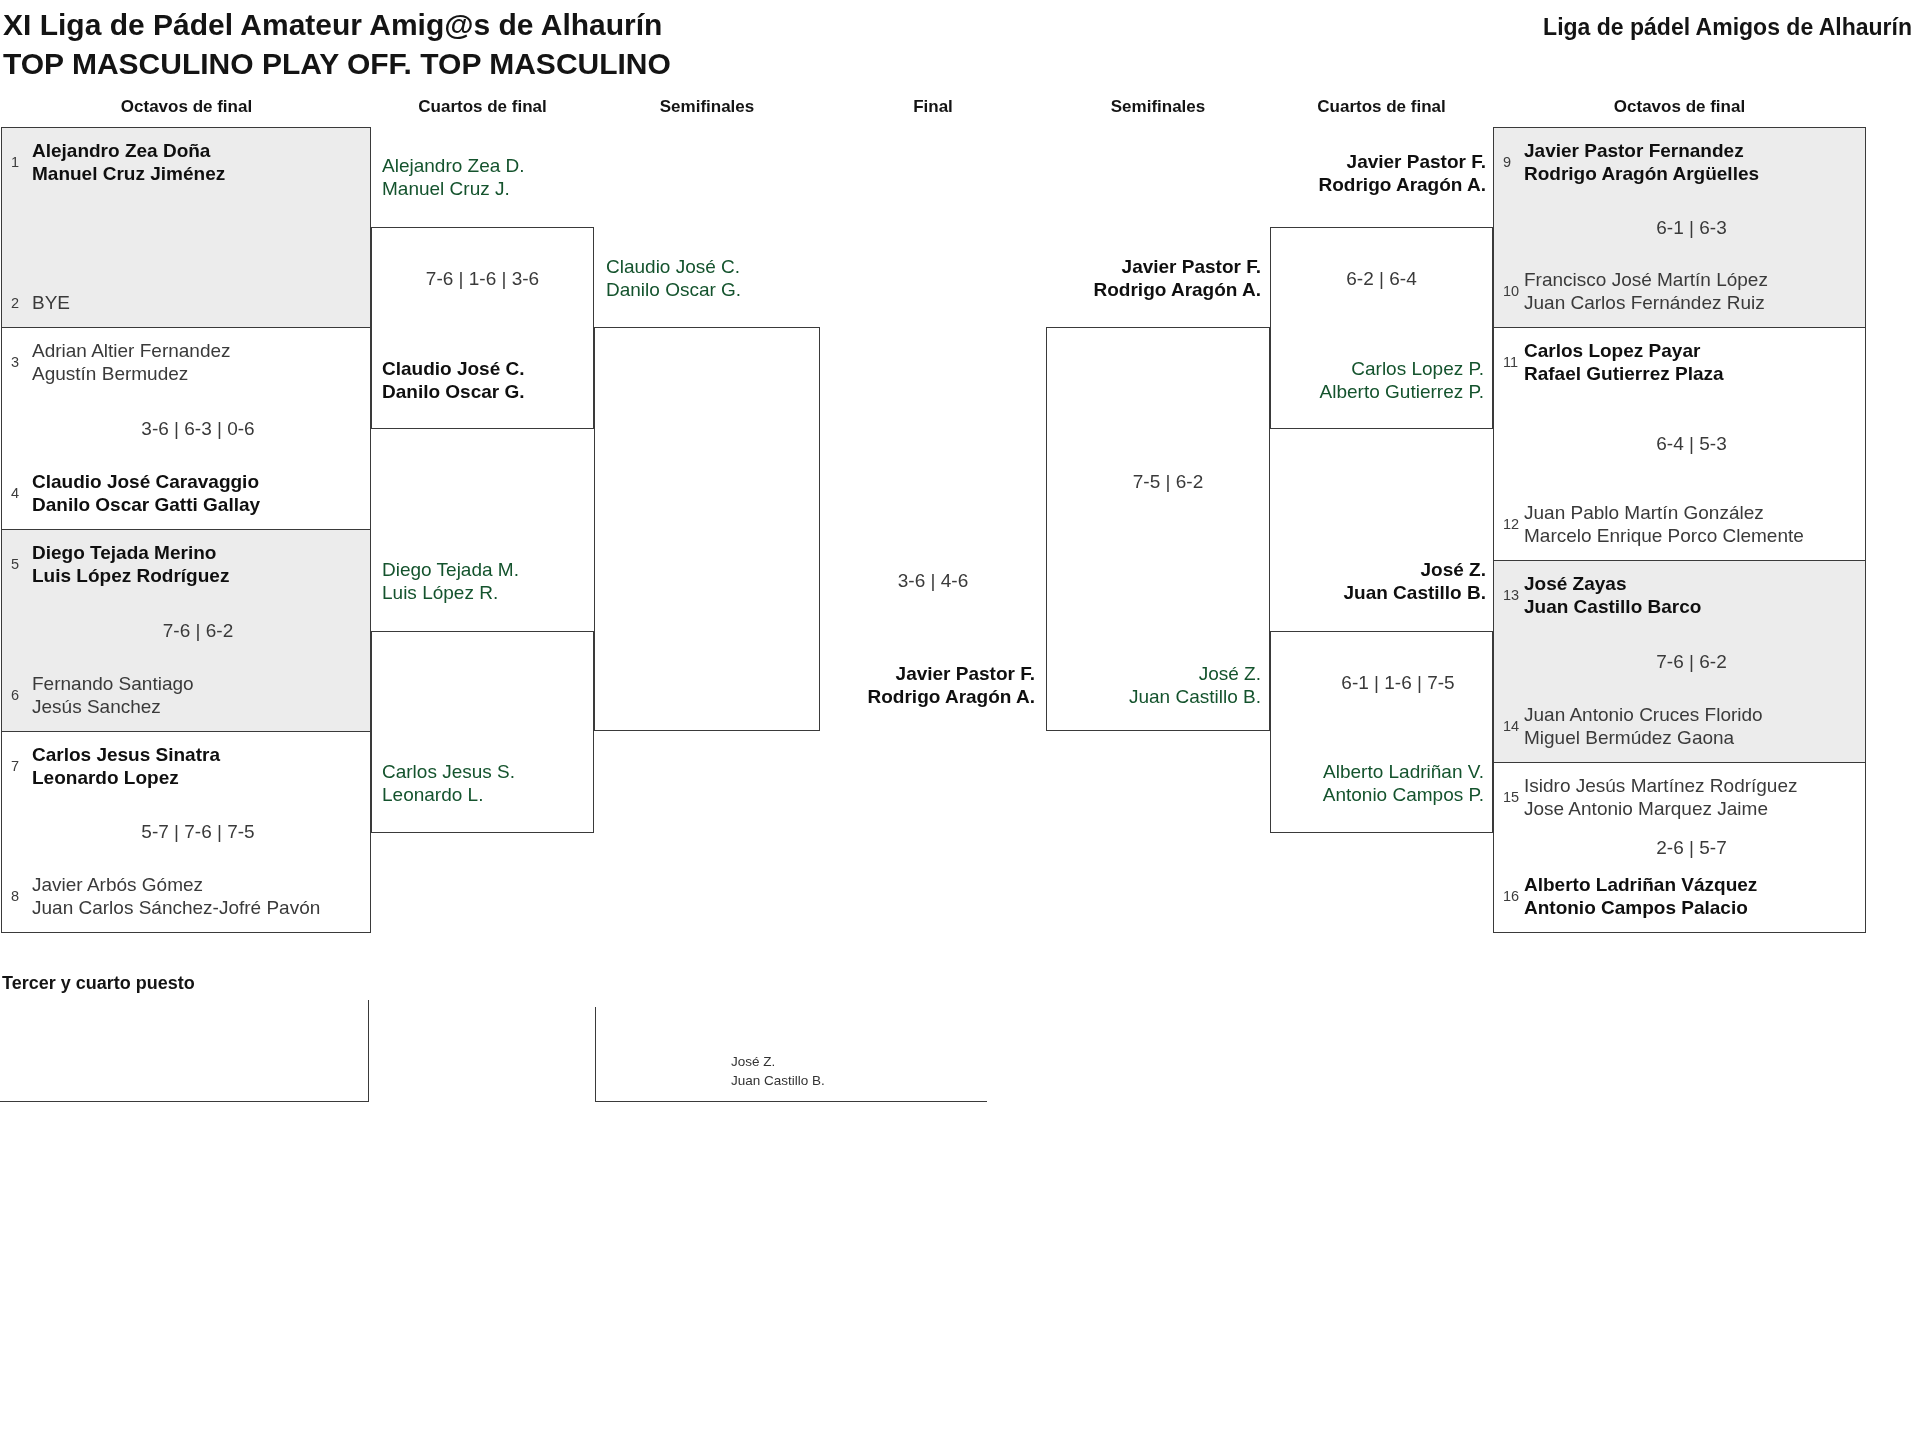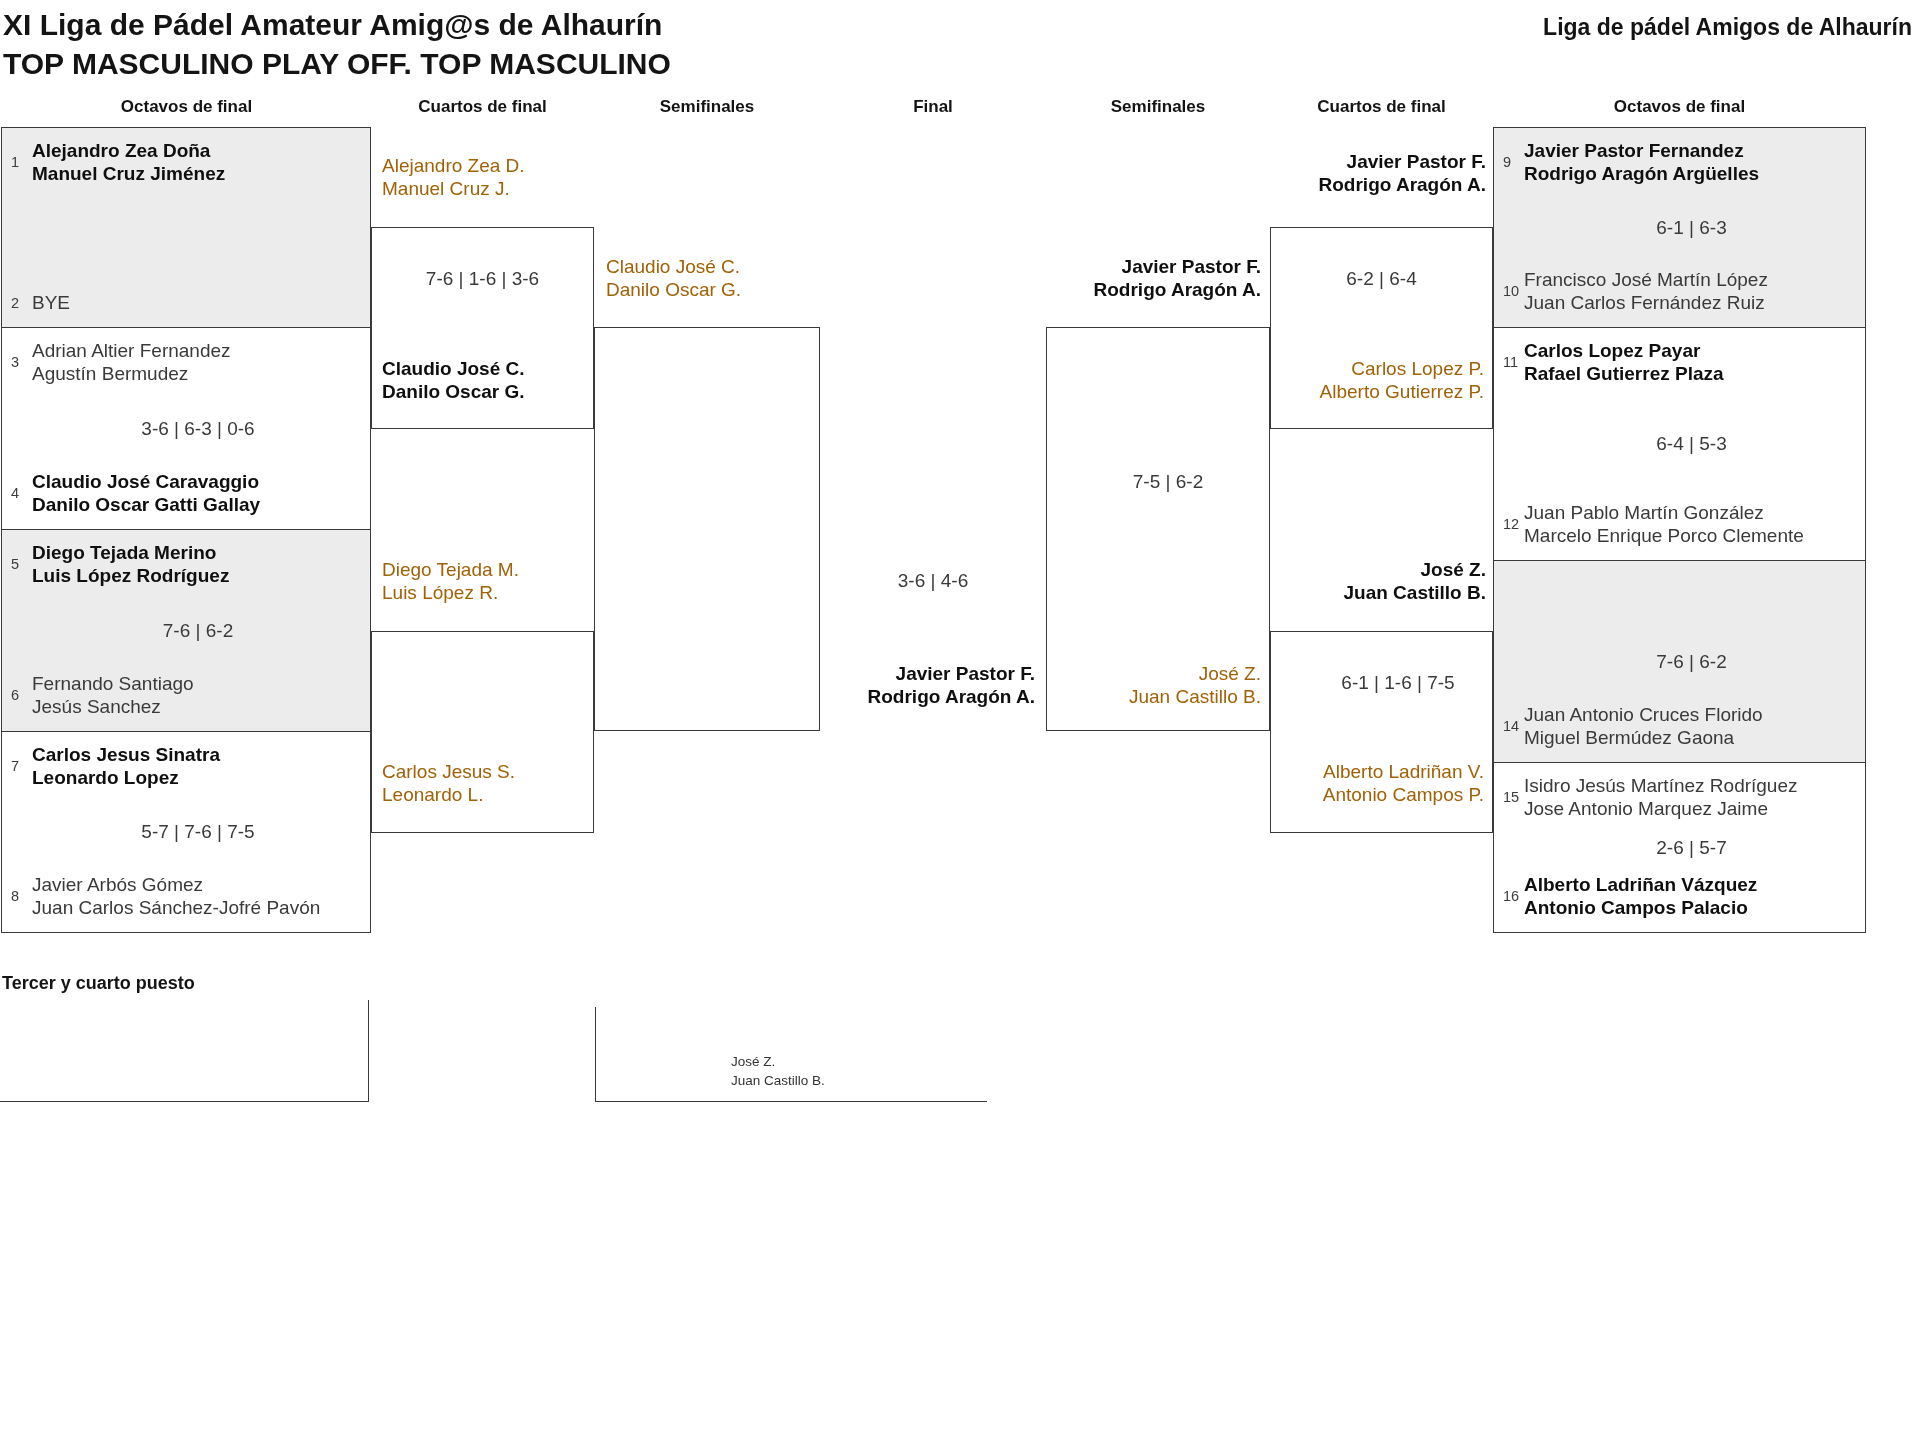--- a/index.html
+++ b/index.html
@@ -13,21 +13,21 @@
   .slot{position:relative;box-sizing:border-box;background:#fff;}
   .slot + .slot{border-top:1.5px solid #3a3a3a;}
   .slot.shaded{background:#ececec;}
   .pair{position:absolute;left:9px;right:4px;display:flex;align-items:center;}
   .pair.top{top:11px;}
   .pair.bot{bottom:13px;}
   .seed{flex:0 0 21px;width:21px;font-size:14.5px;color:#3c3c3c;}
   .names{font-size:19px;line-height:23px;color:#3a3a3a;}
   .names.bold{font-weight:700;color:#0f0f0f;}
   .score{position:absolute;left:0;right:0;top:50%;transform:translateY(-50%);text-align:center;font-size:19px;color:#3a3a3a;margin-left:24px;}
-  .lbl{position:absolute;font-size:19px;line-height:23px;color:#a16207;white-space:nowrap;}
+  .lbl{position:absolute;font-size:19px;line-height:23px;color:#14532d;white-space:nowrap;}
   .lbl.bold{font-weight:700;color:#0f0f0f;}
   .lbl.right{text-align:right;}
   .scoretxt{position:absolute;text-align:center;font-size:19px;color:#3a3a3a;}
   .tp-head{position:absolute;left:2px;top:973px;font-size:18px;font-weight:700;color:#141414;}
   .tp-left{position:absolute;left:0;top:1000px;width:369px;height:102px;border-right:1.5px solid #3a3a3a;border-bottom:1.5px solid #3a3a3a;box-sizing:border-box;}
   .tp-mid{position:absolute;left:595px;top:1007px;width:392px;height:95px;border-left:1.5px solid #3a3a3a;border-bottom:1.5px solid #3a3a3a;box-sizing:border-box;}
   .tp-names{position:absolute;left:731px;top:1052px;font-size:13.5px;line-height:19px;color:#333;}
 </style>
 </head>
 <body>
@@ -144,20 +144,27 @@
       <div class="score">6-4 | 5-3</div>
       <div class="pair bot">
         <span class="seed">12</span>
         <div class="names">
           <div>Juan Pablo Martín González</div>
             <div>Marcelo Enrique Porco Clemente</div>
         </div>
       </div>
     </div>
     <div class="slot shaded" style="height:202px">
+      <div class="pair top">
+        <span class="seed">13</span>
+        <div class="names bold">
+          <div>José Zayas</div>
+            <div>Juan Castillo Barco</div>
+        </div>
+      </div>
       <div class="score">7-6 | 6-2</div>
       <div class="pair bot">
         <span class="seed">14</span>
         <div class="names">
           <div>Juan Antonio Cruces Florido</div>
             <div>Miguel Bermúdez Gaona</div>
         </div>
       </div>
     </div>
     <div class="slot" style="flex:1">

